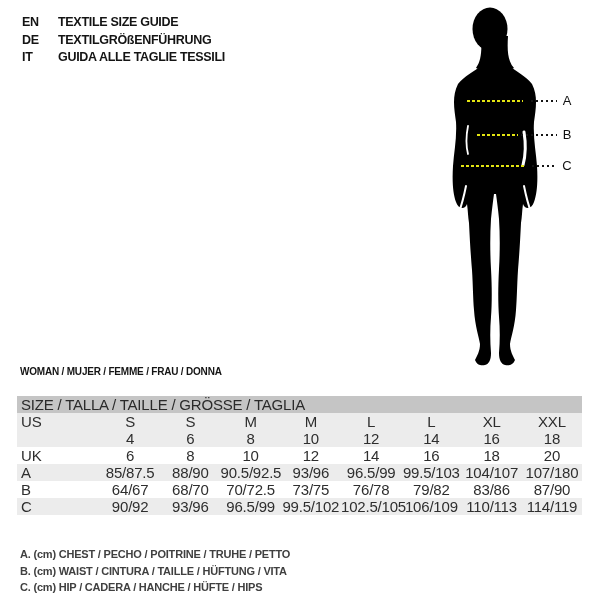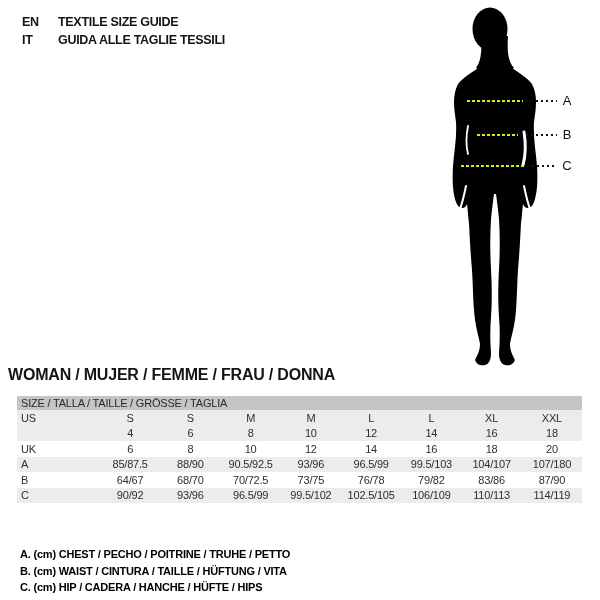--- a/index.html
+++ b/index.html
@@ -14,44 +14,48 @@
   
   .figure{position:absolute;left:428px;top:4px;width:140px;height:366px;}
   .figure svg{display:block;width:100%;height:100%;}
 
   
   .yellow-dash{position:absolute;height:2px;background:repeating-linear-gradient(to right,var(--accent,#e3e412) 0 3px,transparent 3px 5px);}
   .black-dots{position:absolute;height:2px;background:repeating-linear-gradient(to right,#151515 0 2px,transparent 2px 5px);}
   .measure-label{position:absolute;width:18px;text-align:center;font-size:13px;color:#111;}
 
   
-  .section-title{position:absolute;left:8px;top:366px;font-size:16px;font-weight:700;letter-spacing:-0.2px;color:#141414;}
+  .section-title{position:absolute;left:20px;top:366px;font-size:10px;font-weight:700;letter-spacing:-0.2px;color:#141414;}
 
   
   .table-wrap{position:absolute;left:17px;top:396px;width:565px;}
-  table.size{width:565px;border-collapse:collapse;table-layout:fixed;font-size:11px;color:#2e2e2e;letter-spacing:-0.2px;}
+  table.size{width:565px;border-collapse:collapse;table-layout:fixed;font-size:15px;color:#2e2e2e;letter-spacing:-0.2px;}
   table.size td,table.size th{padding:0;vertical-align:middle;height:15.5px;font-weight:400;white-space:nowrap;}
   table.size th.header{background:var(--header-bg,#c5c5c5);text-align:left;padding-left:4px;height:14px;color:#2a2a2a;}
   table.size td{text-align:center;}
   table.size td.rowlabel{text-align:left;padding-left:4px;}
   table.size tr.stripe{background:var(--stripe-bg,#ececec);}
 
   
-  .legend{position:absolute;left:20px;top:546px;color:#000000;}
+  .legend{position:absolute;left:20px;top:546px;color:#404040;}
   .legend-row{line-height:16.5px;font-size:11px;font-weight:700;letter-spacing:-0.2px;}
 </style>
 </head>
 <body>
 
 <div class="page">
 
   <div class="lang-block">
     <div class="lang-row">
       <span class="lang-code">EN</span>
       <span class="lang-label">TEXTILE SIZE GUIDE</span>
+    </div>
+    <div class="lang-row">
+      <span class="lang-code">DE</span>
+      <span class="lang-label">TEXTILGRÖßENFÜHRUNG</span>
     </div>
     <div class="lang-row">
       <span class="lang-code">IT</span>
       <span class="lang-label">GUIDA ALLE TAGLIE TESSILI</span>
     </div>
   </div>
 
   <div class="figure">
     <svg viewBox="0 0 140 366" xmlns="http://www.w3.org/2000/svg">
       <g fill="#000">

